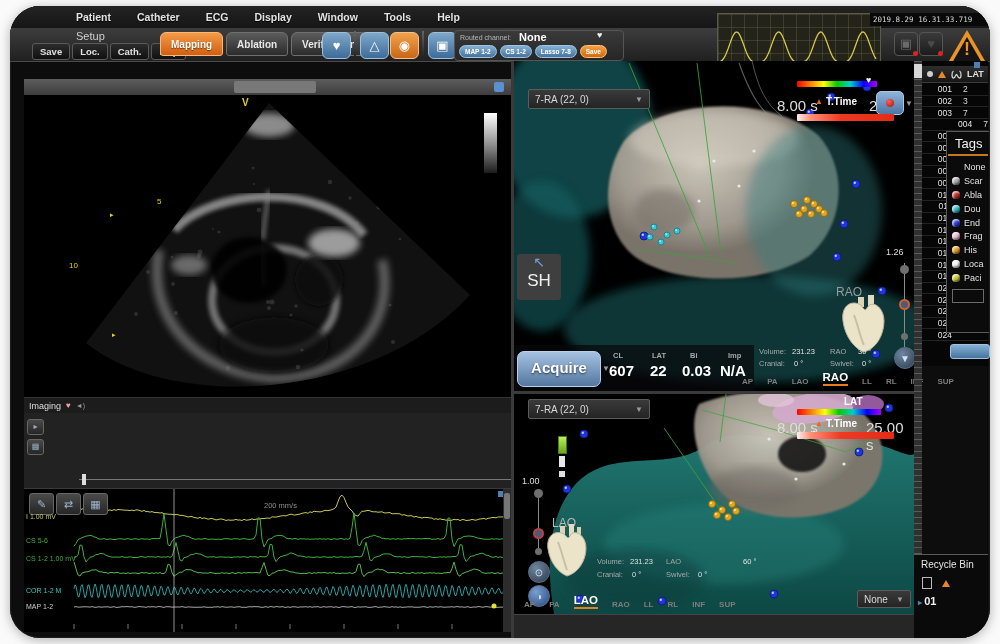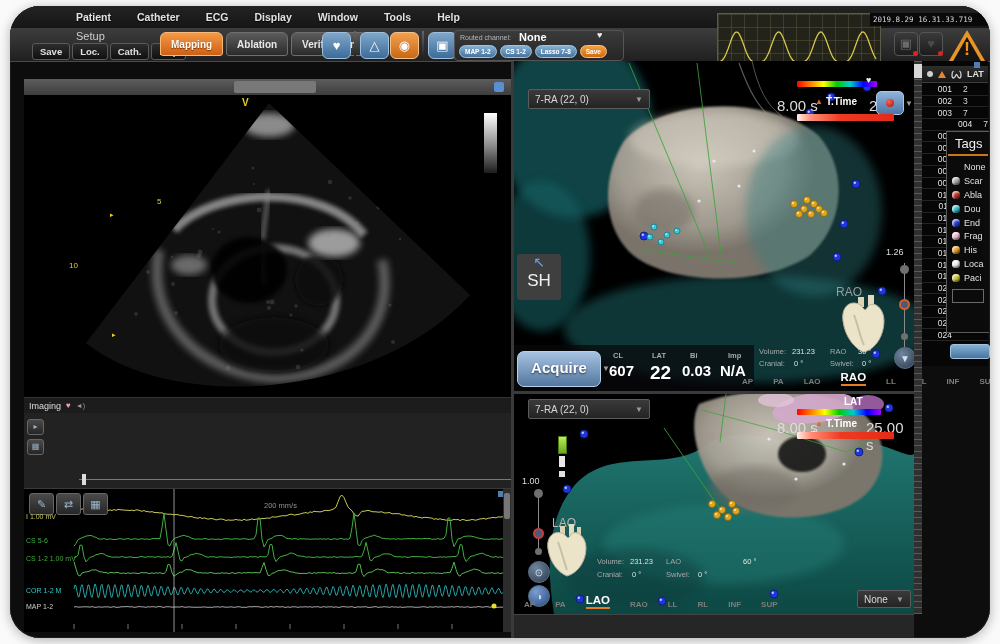--- a/index.html
+++ b/index.html
@@ -29,21 +29,21 @@
   #timestamp{position:absolute;left:860px;top:7px;width:118px;height:13px;background:#090909;color:#d8d8d8;font-size:7.5px;font-family:"DejaVu Sans Mono",monospace;line-height:13px;padding-left:3px;}
   .dark-ic{position:absolute;width:22px;height:22px;background:linear-gradient(#3a3a3a,#1c1c1c);border:1px solid #555;border-radius:4px;color:#6a6a6a;font-size:13px;text-align:center;line-height:22px;}
   .reddot{position:absolute;width:5px;height:5px;border-radius:50%;background:#d22;}
   
   .panelbg{background:#000;}
   .ddl{background:linear-gradient(#3a3a3a,#242424);border:1px solid #5c5c5c;border-radius:2px;color:#d8d8d8;font-size:10px;display:flex;align-items:center;justify-content:space-between;padding:0 6px;box-sizing:border-box;}
   .chev{color:#9a9a9a;font-size:8px;}
   .rainbow{background:linear-gradient(90deg,#f00,#ff8000,#ff0,#0c0,#0cc,#00f,#a0f);border-radius:1px;}
   .redbar{background:linear-gradient(90deg,#fff0ee,#ff8f78 14%,#ef3a22 45%,#e32a16);border-radius:1px;}
   .hudtxt{font-size:15px;color:#ddd;}
-  .ori-row{display:flex;gap:20px;align-items:flex-end;}
+  .ori-row{display:flex;gap:14px;align-items:flex-end;}
   .ori{font-size:8px;color:#7d7d7d;font-weight:bold;}
   .ori.active{font-size:11.5px;color:#fff;border-bottom:2px solid #e87c1e;padding-bottom:1px;}
   .projlbl{font-size:7.5px;color:#a8a8a8;}
   .projval{font-size:7.5px;color:#e0e0e0;}
   .round-btn{width:20px;height:20px;border-radius:50%;background:radial-gradient(circle at 35% 30%,#6e86a0,#2c3a4c);border:1px solid #5a7088;color:#cfe0f0;font-size:10px;display:flex;align-items:center;justify-content:center;}
   
   .ecg-label{position:absolute;left:2px;font-size:7px;white-space:nowrap;}
   .ecg-btn{position:absolute;width:23px;height:20px;background:linear-gradient(#4a4a4a,#262626);border:1px solid #666;border-radius:3px;color:#9ab4c8;font-size:11px;text-align:center;line-height:20px;}
   
   .prow{display:flex;border-bottom:1px solid #232323;color:#e6e6e6;font-size:8.5px;align-items:center;}
@@ -357,21 +357,21 @@
     </svg>
 
     <div class="abs" style="left:0px;top:284px;width:240px;height:46px;background:rgba(8,8,12,.72);"></div>
     <div class="abs" style="left:3px;top:290px;width:82px;height:34px;border-radius:7px;background:linear-gradient(#9db greenish,#567);background:linear-gradient(#a6c2e2,#53779f);border:1px solid #b8d0ea;text-align:center;line-height:32px;color:#fff;font-size:15px;font-weight:bold;text-shadow:0 1px 2px #234;">Acquire</div>
     <span class="chev abs" style="left:88px;top:303px;">▼</span>
     <span class="abs projlbl" style="left:99px;top:290px;font-weight:bold;">CL</span>
     <span class="abs projlbl" style="left:138px;top:290px;font-weight:bold;">LAT</span>
     <span class="abs projlbl" style="left:176px;top:290px;font-weight:bold;">Bi</span>
     <span class="abs projlbl" style="left:214px;top:290px;font-weight:bold;">Imp</span>
     <span class="abs" style="left:95px;top:301px;font-size:15px;font-weight:bold;color:#fff;">607</span>
-    <span class="abs" style="left:136px;top:301px;font-size:19px;font-weight:bold;color:#fff;">22</span>
+    <span class="abs" style="left:136px;top:301px;font-size:15px;font-weight:bold;color:#fff;">22</span>
     <span class="abs" style="left:168px;top:301px;font-size:15px;font-weight:bold;color:#fff;">0.03</span>
     <span class="abs" style="left:206px;top:301px;font-size:15px;font-weight:bold;color:#fff;">N/A</span>
     <span class="abs projlbl" style="left:245px;top:286px;">Volume:</span>
     <span class="abs projval" style="left:278px;top:286px;">231.23</span>
     <span class="abs projlbl" style="left:316px;top:286px;">RAO</span>
     <span class="abs projval" style="left:344px;top:286px;">30 °</span>
     <span class="abs projlbl" style="left:245px;top:298px;">Cranial:</span>
     <span class="abs projval" style="left:280px;top:298px;">0 °</span>
     <span class="abs projlbl" style="left:316px;top:298px;">Swivel:</span>
     <span class="abs projval" style="left:348px;top:298px;">0 °</span>
@@ -632,14 +632,24 @@
         </div>
         <div class="tag-item">
           <span class="tag-ball" style="background-color: rgb(201, 201, 42);"></span>
           <span class="tag-label">Paci</span>
         </div>
       </div>
     <div style="margin:4px 0 0 5px;width:30px;height:12px;border:1px solid #6a6a6a;"></div>
   </div>
   <div class="abs" style="left:940px;top:338px;width:38px;height:13px;border-radius:3px;background:linear-gradient(#86b0d4,#46749f);border:1px solid #9fc3e0;"></div>
 
+  <div class="abs" style="left:904px;top:548px;width:74px;height:84px;background:#0a0a0a;border-top:1px solid #5a5a5a;">
+    <div style="font-size:10px;color:#e6e6e6;padding:4px 0 0 7px;">Recycle Bin</div>
+    <div class="abs" style="left:8px;top:22px;display:flex;gap:10px;align-items:center;">
+      <span style="width:8px;height:10px;border:1px solid #bbb;display:inline-block;"></span>
+      <span style="width:0;height:0;border-left:4px solid transparent;border-right:4px solid transparent;border-bottom:7px solid #e8872a;display:inline-block;"></span>
+    </div>
+    <div class="abs" style="left:4px;top:40px;font-size:11px;font-weight:bold;color:#f0f0f0;">
+      <span style="color:#4f7fb2;font-size:8px;">▸ </span><span>01</span>
+    </div>
+  </div>
 
 </div>
 
 </body></html>

